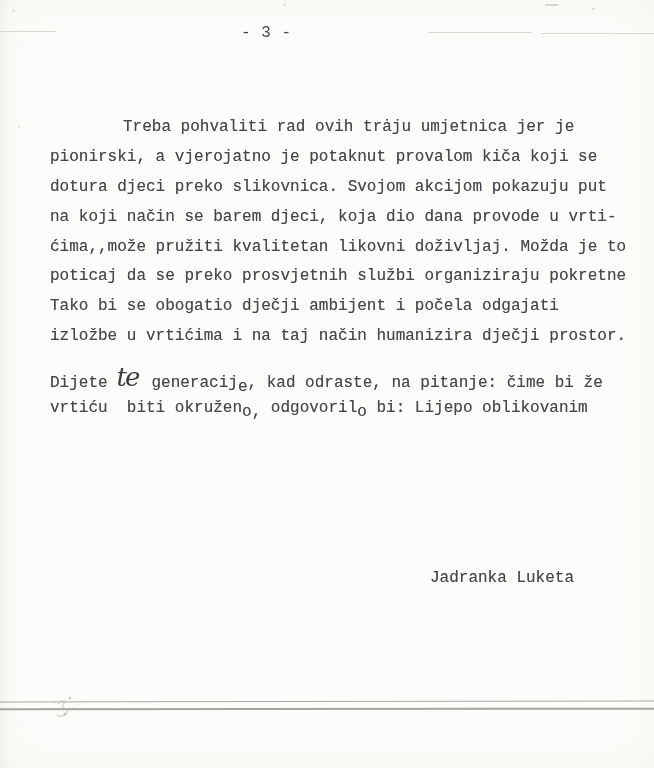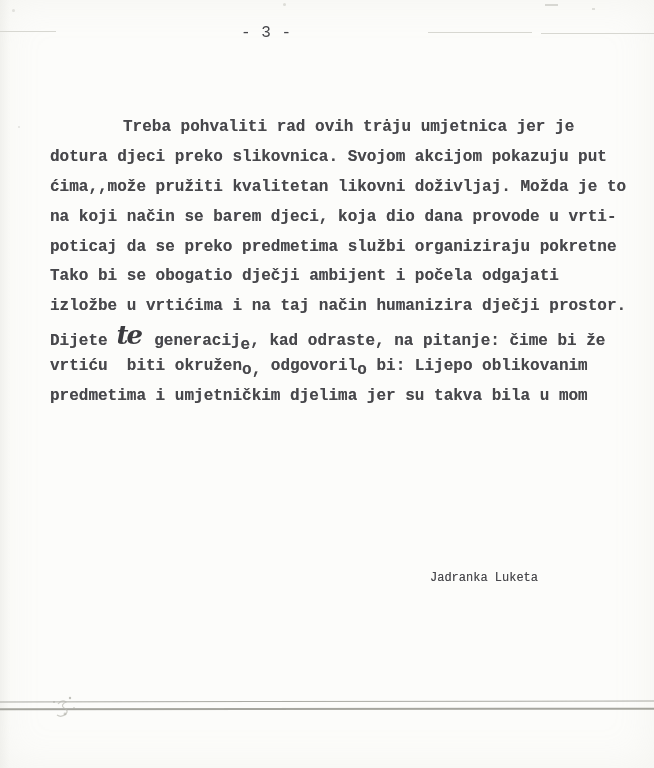--- a/index.html
+++ b/index.html
@@ -29,40 +29,39 @@
     font-size:16px;line-height:24px;white-space:pre;
     letter-spacing:0.5px;
   }
   .doc-body{
     position:absolute;left:50px;top:113px;width:590px;
     font-size:16px;
   }
   .line{
     height:29.9px;line-height:29.9px;white-space:pre;
     text-shadow:0 0 0.5px rgba(70,70,75,0.55);
-    font-weight:bold;
   }
   .line.indent{padding-left:73px;}
-  .paragraph-2{margin-top:0;}
+  .paragraph-2{margin-top:12px;}
   .seg-hand{
     font-family:"DejaVu Serif","Liberation Serif",serif;
     font-style:italic;
     font-size:26px;
     color:var(--ink-hand);
     letter-spacing:-2px;
     margin:0 13px 0 9px;
     position:relative;top:-1px;
     text-shadow:none;
   }
   .seg-low{
     position:relative;top:3.5px;display:inline-block;
   }
   .signature{
     position:absolute;left:430px;top:569px;
-    font-size:12px;line-height:18px;white-space:pre;
+    font-size:16px;line-height:18px;white-space:pre;
     text-shadow:0 0 0.5px rgba(70,70,75,0.55);
   }
   
   .scanline{position:absolute;pointer-events:none;}
   .scanline.top-left{left:0;top:31px;width:56px;height:1px;background:var(--rule-light);}
   .scanline.top-right-a{left:428px;top:32px;width:104px;height:1px;background:var(--rule-light);}
   .scanline.top-right-b{left:541px;top:33px;width:113px;height:1px;background:var(--rule-light);}
   .scanline.bottom-a{left:0;top:701px;width:654px;height:1px;background:var(--rule-dark);transform:rotate(-0.08deg);opacity:0.85;}
   .scanline.bottom-b{left:0;top:708px;width:654px;height:2px;background:var(--rule-dark);transform:rotate(-0.05deg);opacity:0.9;}
   .speck{position:absolute;background:#c9c9c3;pointer-events:none;}
@@ -78,31 +77,31 @@
 
 <div class="page">
 
   <div class="edge-shade"></div>
 
   <div class="page-number">- 3 -</div>
 
   <div class="doc-body" id="doc-body">
       <div class="paragraph-1">
         <div class="line indent"><span>Treba pohvaliti rad ovih trȧju umjetnica jer je</span></div>
+        <div class="line"><span>pionirski, a vjerojatno je potaknut provalom kiča koji se</span></div>
         <div class="line"><span>dotura djeci preko slikovnica. Svojom akcijom pokazuju put</span></div>
+        <div class="line"><span>na koji način se barem djeci, koja dio dana provode u vrti-</span></div>
         <div class="line"><span>ćima,,može pružiti kvalitetan likovni doživljaj. Možda je to</span></div>
-        <div class="line"><span>na koji način se barem djeci, koja dio dana provode u vrti-</span></div>
-        <div class="line"><span>poticaj da se preko predmetima službi organiziraju pokretne</span></div>
+        <div class="line"><span>poticaj da se preko prosvjetnih službi organiziraju pokretne</span></div>
         <div class="line"><span>Tako bi se obogatio dječji ambijent i počela odgajati</span></div>
         <div class="line"><span>izložbe u vrtićima i na taj način humanizira dječji prostor.</span></div>
       </div>
       <div class="paragraph-2">
         <div class="line"><span>Dijete</span><span class="seg-hand">te</span><span>generacij</span><span class="seg-low">e</span><span>, kad odraste, na pitanje: čime bi že</span></div>
         <div class="line"><span>vrtiću  biti okružen</span><span class="seg-low">o,</span><span> odgovoril</span><span class="seg-low">o</span><span> bi: Lijepo oblikovanim</span></div>
-        <div class="line"><span>predmetima i umjetničkim djelima jer su takva bila u mom</span></div>
       </div>
     </div>
 
   <div class="signature">Jadranka Luketa</div>
 
   <div class="scanline top-left"></div>
   <div class="scanline top-right-a"></div>
   <div class="scanline top-right-b"></div>
   <div class="scanline bottom-a"></div>
   <div class="scanline bottom-b"></div>

